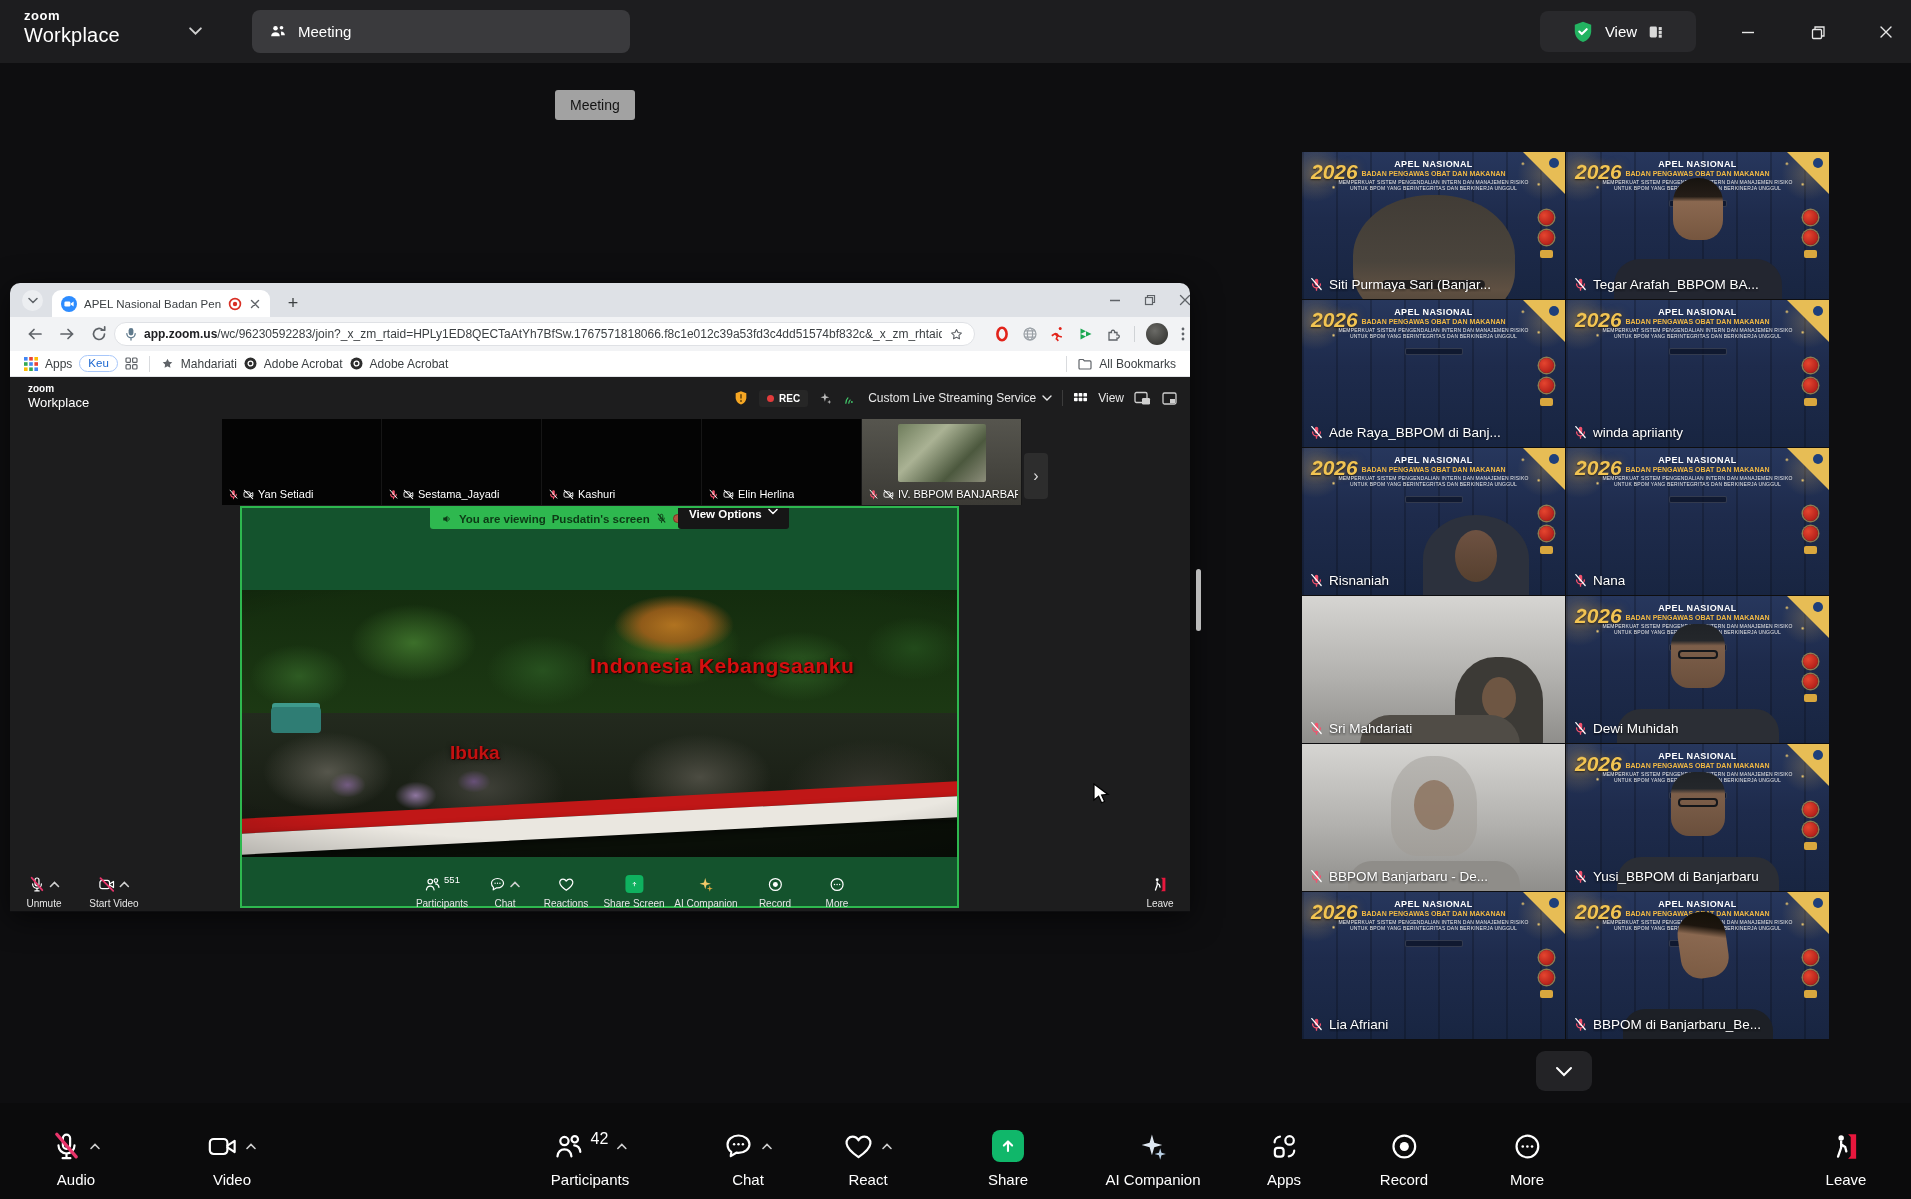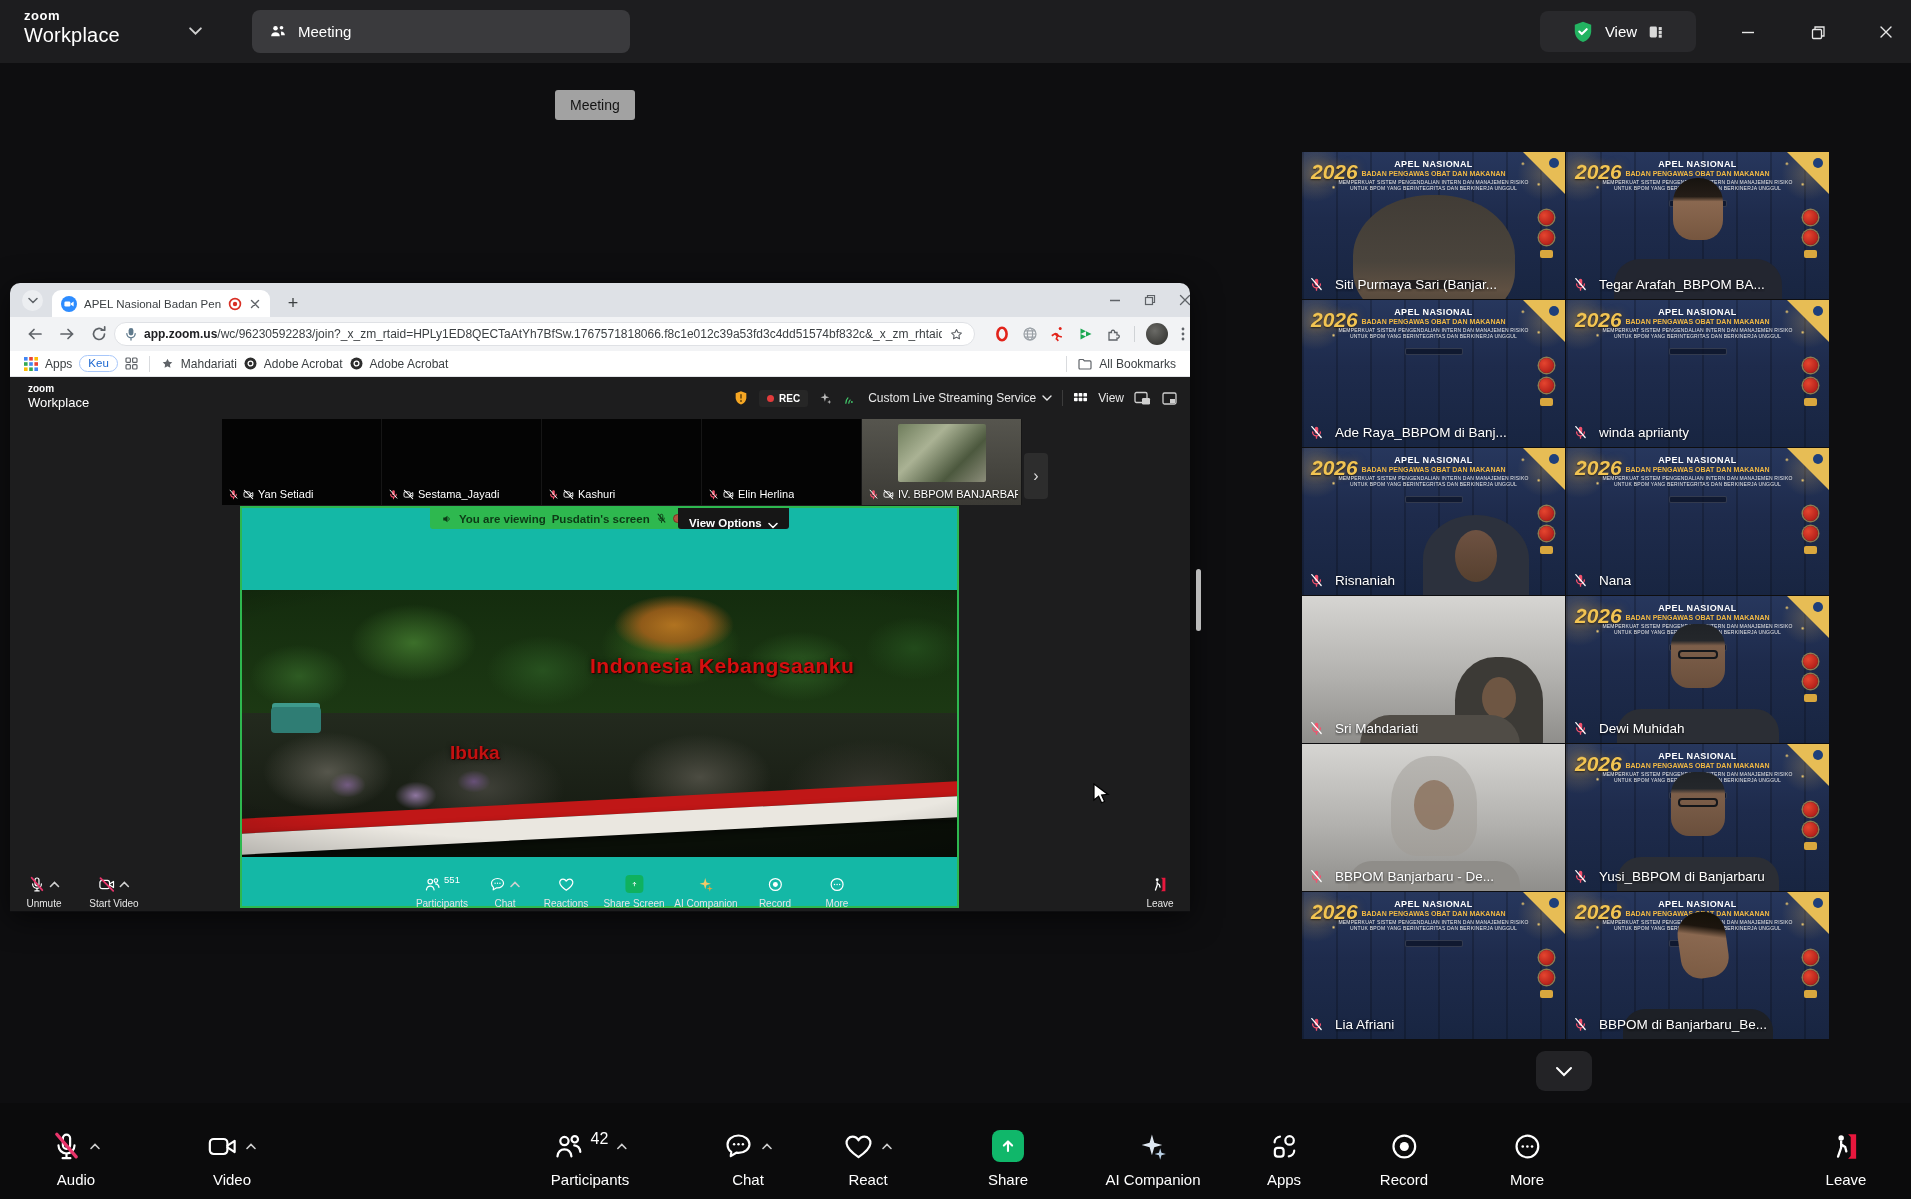--- a/index.html
+++ b/index.html
@@ -56,24 +56,24 @@
   .rec-pill{display:flex;align-items:center;gap:5px;background:#262626;border-radius:3px;padding:3px 8px;font-size:10px;font-weight:bold;color:#fff}
   .rec-dot2{width:7px;height:7px;border-radius:50%;background:#e23b3b}
   .z-vdiv{width:1px;height:16px;background:#3c3c3c}
   .stream-label{display:flex;align-items:center;gap:6px}
   .z-filmstrip{position:absolute;left:212px;top:42px;display:flex}
   .fs-tile{position:relative;width:160px;height:86px;background:#040404;border-right:1px solid #161616}
   .fs-tile.has-thumb{background:linear-gradient(180deg,#56554e,#3b3a35)}
   .fs-thumb{width:88px;height:58px;margin:5px auto 0;border-radius:2px;background:linear-gradient(135deg,#6f7d5c 0%,#aab294 35%,#4c583e 70%,#8c8d7a 100%);filter:blur(.3px)}
   .fname{position:absolute;left:6px;bottom:5px;display:flex;align-items:center;gap:4px;color:#fff;font-size:11px;text-shadow:0 1px 2px #000;max-width:150px;white-space:nowrap;overflow:hidden}
   .strip-next{position:absolute;left:1014px;top:76px;width:24px;height:46px;background:#2d2d2d;border:none;border-radius:4px;color:#ddd;font-size:16px;display:flex;align-items:center;justify-content:center}
-  .share-frame{position:absolute;left:230px;top:129px;width:719px;height:402px;border:2px solid #2eb84f;background:#14b8a6}
+  .share-frame{position:absolute;left:230px;top:129px;width:719px;height:402px;border:2px solid #2eb84f;background:#14532d}
   .share-banner{position:absolute;left:188px;top:0;height:21px;background:#2eb84f;border-radius:0 0 3px 3px;display:flex;align-items:center;gap:6px;padding:0 11px;color:#0d3a16;font-size:11.5px;font-weight:bold;white-space:nowrap}
   .banner-dot{width:9px;height:9px;border-radius:50%;border:1.5px solid #77331f;background:#b05340}
-  .view-options{position:absolute;left:436px;top:0;height:21px;background:#161616;border-radius:0 0 3px 3px;display:flex;align-items:flex-end;gap:6px;padding:0 11px;color:#fff;font-size:11.5px;font-weight:bold}
+  .view-options{position:absolute;left:436px;top:0;height:21px;background:#161616;border-radius:0 0 3px 3px;display:flex;align-items:flex-start;gap:6px;padding:0 11px;color:#fff;font-size:11.5px;font-weight:bold}
   .video{position:absolute;left:0;top:82px;width:715px;height:267px;overflow:hidden;background:#0a0f08}
   .v-canopy{position:absolute;left:0;top:0;right:0;height:52%;background:
     radial-gradient(70px 45px at 8% 62%,#2e5b23,transparent 70%),
     radial-gradient(90px 55px at 24% 38%,#3c6f2a,transparent 70%),
     radial-gradient(80px 50px at 42% 58%,#27511f,transparent 70%),
     radial-gradient(100px 60px at 60% 40%,#35661f,transparent 70%),
     radial-gradient(80px 50px at 78% 55%,#2c5a22,transparent 70%),
     radial-gradient(70px 45px at 94% 42%,#224a1b,transparent 70%),
     linear-gradient(180deg,#142c0e,#1d3a14)}
   .v-orange{position:absolute;left:52%;top:2%;width:120px;height:60px;background:radial-gradient(closest-side,#c97a22,#a35f1a 55%,transparent);opacity:.85;border-radius:50%}
@@ -141,21 +141,21 @@
   .v-cap .head i{left:7px;right:7px;top:26px;height:9px;border:2px solid #14161a;border-radius:4px}
   .v-cap .body{left:50%;bottom:-8px;transform:translateX(-50%);width:162px;height:42px;border-radius:24px 24px 0 0;background:#2b2e35}
   .v-man-up .head{left:52%;top:20px;transform:translateX(-50%) rotate(-8deg);width:48px;height:66px;border-radius:22px 22px 20px 20px;background:linear-gradient(195deg,#121008 0%,#1c150e 26%,#8a6850 38%,#7a5a42 100%)}
   .v-man-up .body{left:50%;bottom:-8px;transform:translateX(-50%);width:150px;height:38px;border-radius:22px 22px 0 0;background:#1d2026}
   .v-hijab-right .head{left:58%;bottom:-8px;width:88px;height:94px;border-radius:46% 46% 10px 10px;background:#3c3a36}
   .v-hijab-right .head i{left:50%;top:20px;transform:translateX(-50%);width:34px;height:42px;border-radius:50%;background:#6e5643}
   .v-hijab-right .body{left:22%;bottom:-22px;width:160px;height:50px;border-radius:30px 30px 0 0;background:#504c46}
   .v-hijab-center .head{left:50%;top:12px;transform:translateX(-50%);width:86px;height:100px;border-radius:46% 46% 30% 30%;background:linear-gradient(180deg,#b8b6b2,#a19e99)}
   .v-hijab-center .head i{left:50%;top:24px;transform:translateX(-50%);width:40px;height:50px;border-radius:50%;background:#8d7460;opacity:.85}
   .v-hijab-center .body{left:50%;bottom:-10px;transform:translateX(-50%);width:172px;height:40px;border-radius:24px 24px 0 0;background:#8f8d89}
-  .tname{position:absolute;left:7px;bottom:7px;display:flex;align-items:flex-end;gap:11px;max-width:93%}
+  .tname{position:absolute;left:7px;bottom:7px;display:flex;align-items:flex-end;gap:5px;max-width:93%}
   .tname span{color:#fff;font-size:13.5px;white-space:nowrap;overflow:hidden;text-overflow:clip;text-shadow:0 1px 3px rgba(0,0,0,.9)}
   .gallery-collapse{position:absolute;left:1536px;top:1051px;width:56px;height:40px;background:#232326;border:none;border-radius:9px;display:flex;align-items:center;justify-content:center}
 
   
   .main-toolbar{position:absolute;left:0;bottom:0;width:100%;height:96px;background:#0b0b0c}
   .mtb{position:absolute;bottom:11px;transform:translateX(-50%);display:flex;flex-direction:column;align-items:center;color:#fff}
   .mtb .irow{height:36px;display:flex;align-items:center;gap:7px}
   .mtb .lbl{font-size:15px;margin-top:7px;white-space:nowrap}
   .mtb .count{font-size:16px;color:#fff;transform:translateY(-7px)}
   .green-sq-lg{width:32px;height:32px;border-radius:8px;background:#10b76a;display:inline-flex;align-items:center;justify-content:center}

